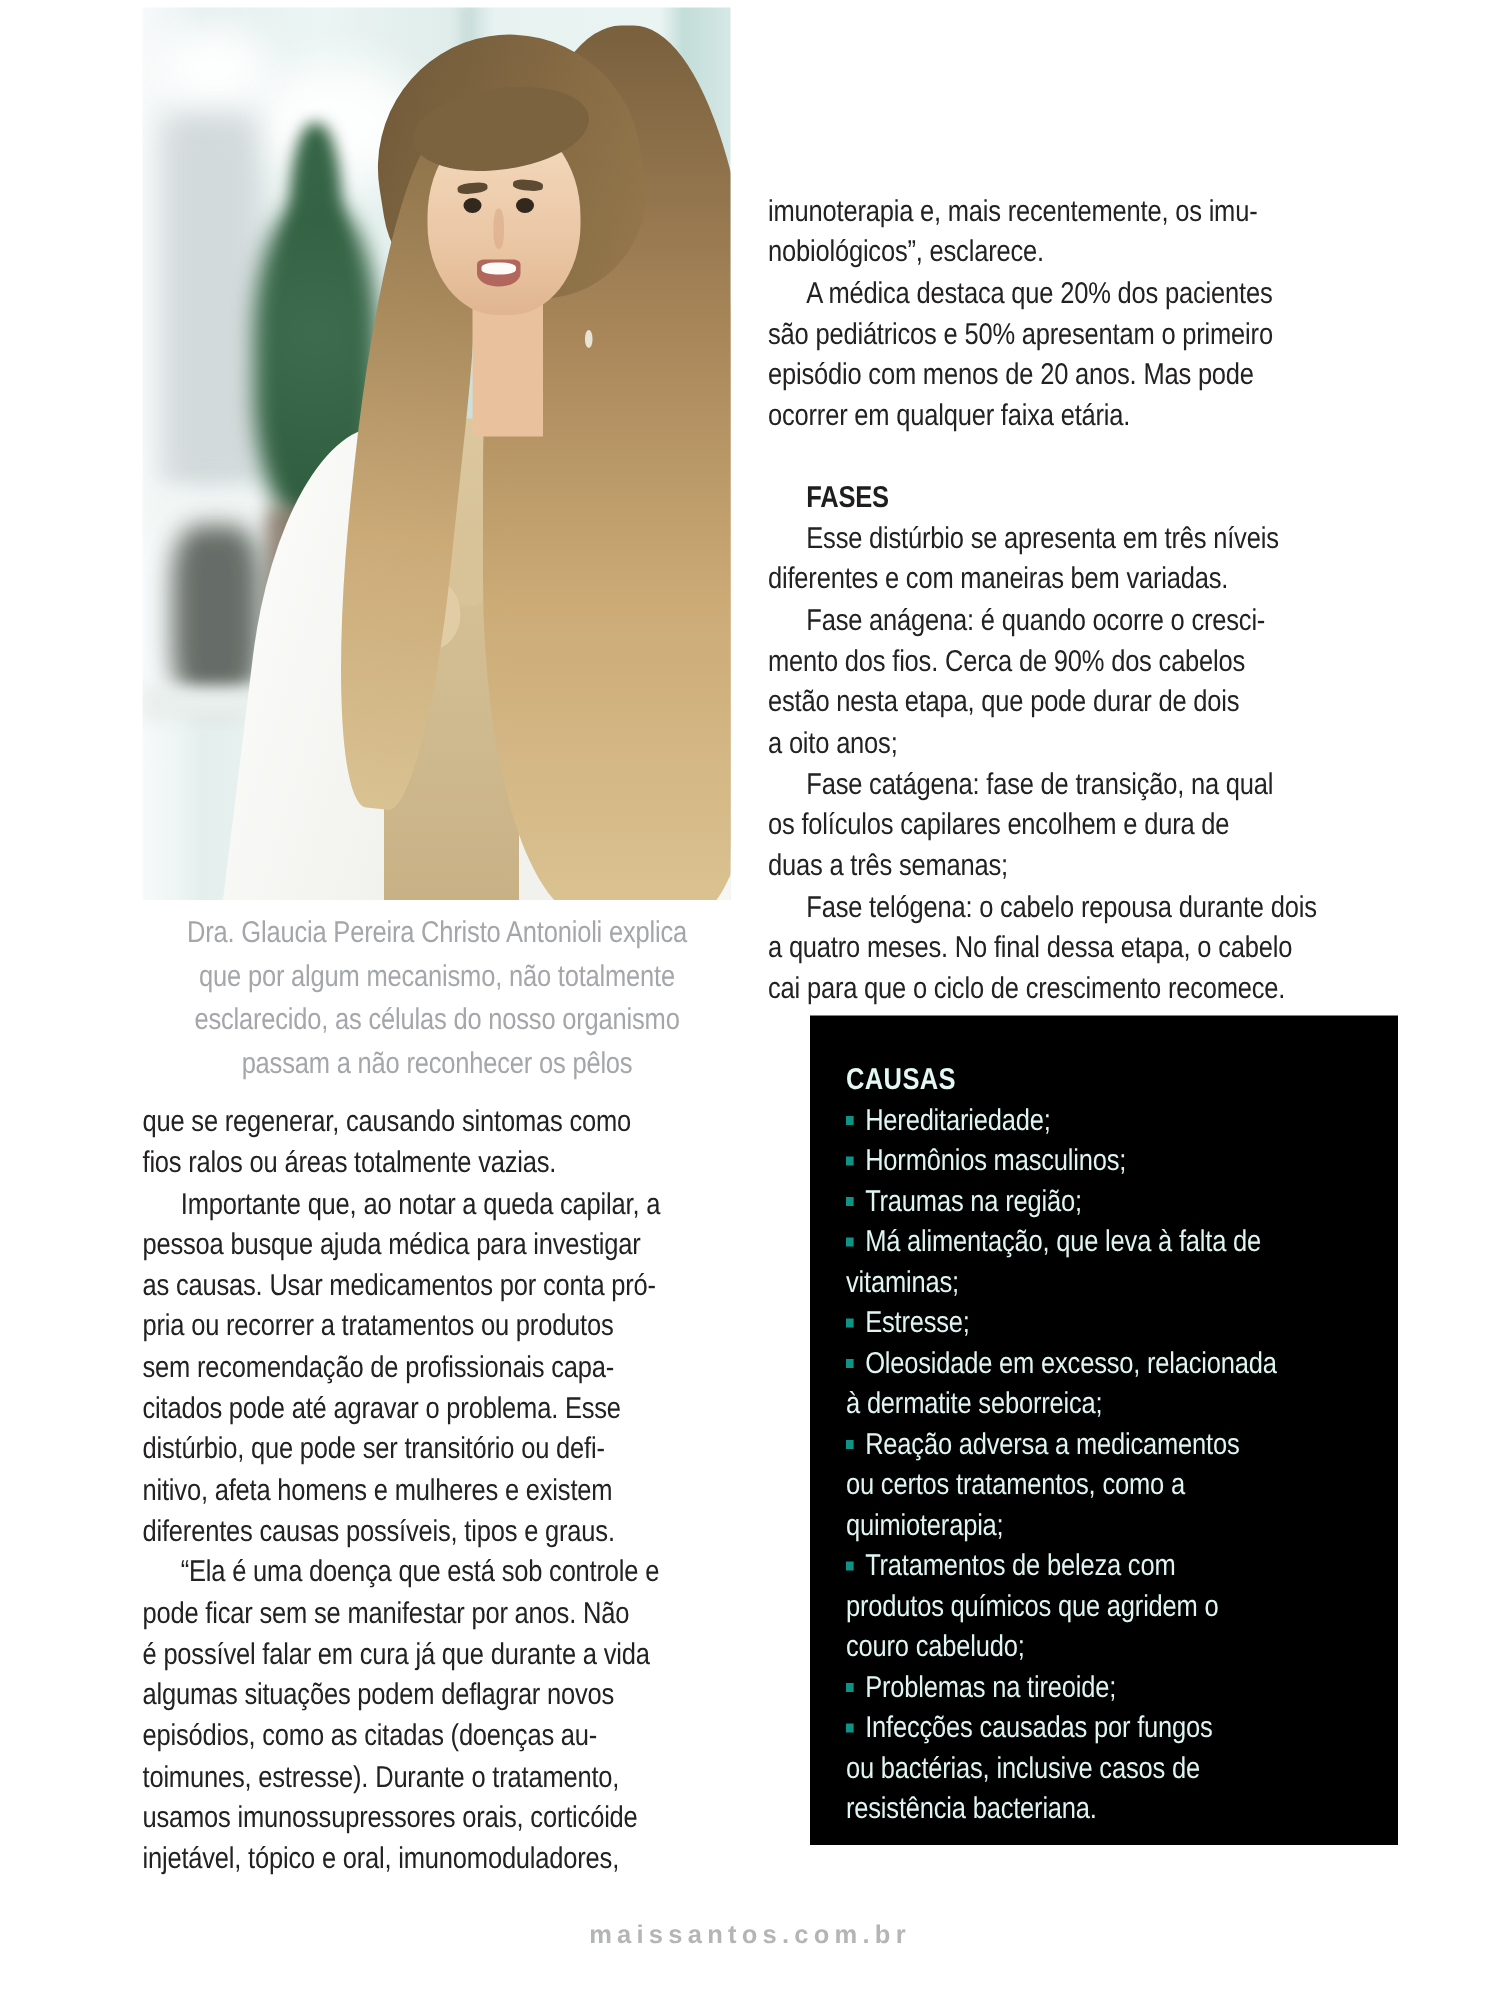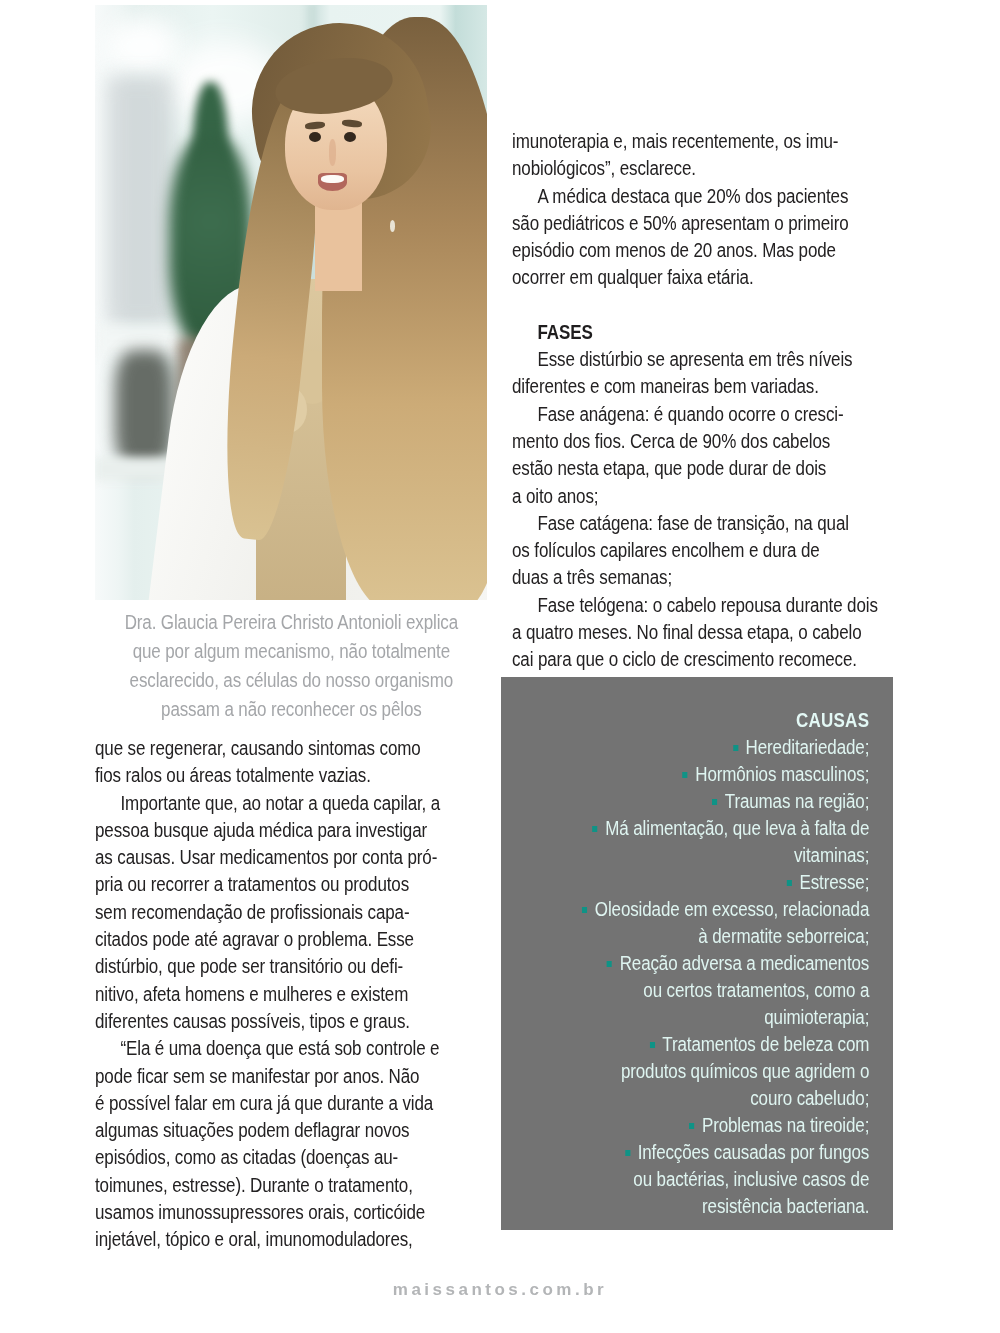--- a/index.html
+++ b/index.html
@@ -69,23 +69,22 @@
     margin:0;
   }
   .para.indent { text-indent:30px; }
   .h-fases {
     font-size:20px; font-weight:bold; color:#1f1d1e;
     padding-left:30px; margin-top:27px; margin-bottom:0; line-height:27.3px;
   }
 
   
   .causes {
-    position:absolute; left:501px; top:677px; width:392px; height:553px;
-    background:#737373;
-    text-align:right;
+    position:absolute; left:540px; top:677px; width:392px; height:553px;
+    background:#000000;
   }
   .causes-inner { position:absolute; left:24px; top:30px; width:405px; }
   .causes-title {
     font-size:20px; font-weight:bold; color:#e3f8f5; line-height:27px;
     letter-spacing:.3px;
   }
   .cb-item { font-size:20px; line-height:27px; color:#dff5f1; }
   .cb-text { white-space:pre-line; }
   .sq {
     display:inline-block; width:6px; height:6px; background:#0f9386;

